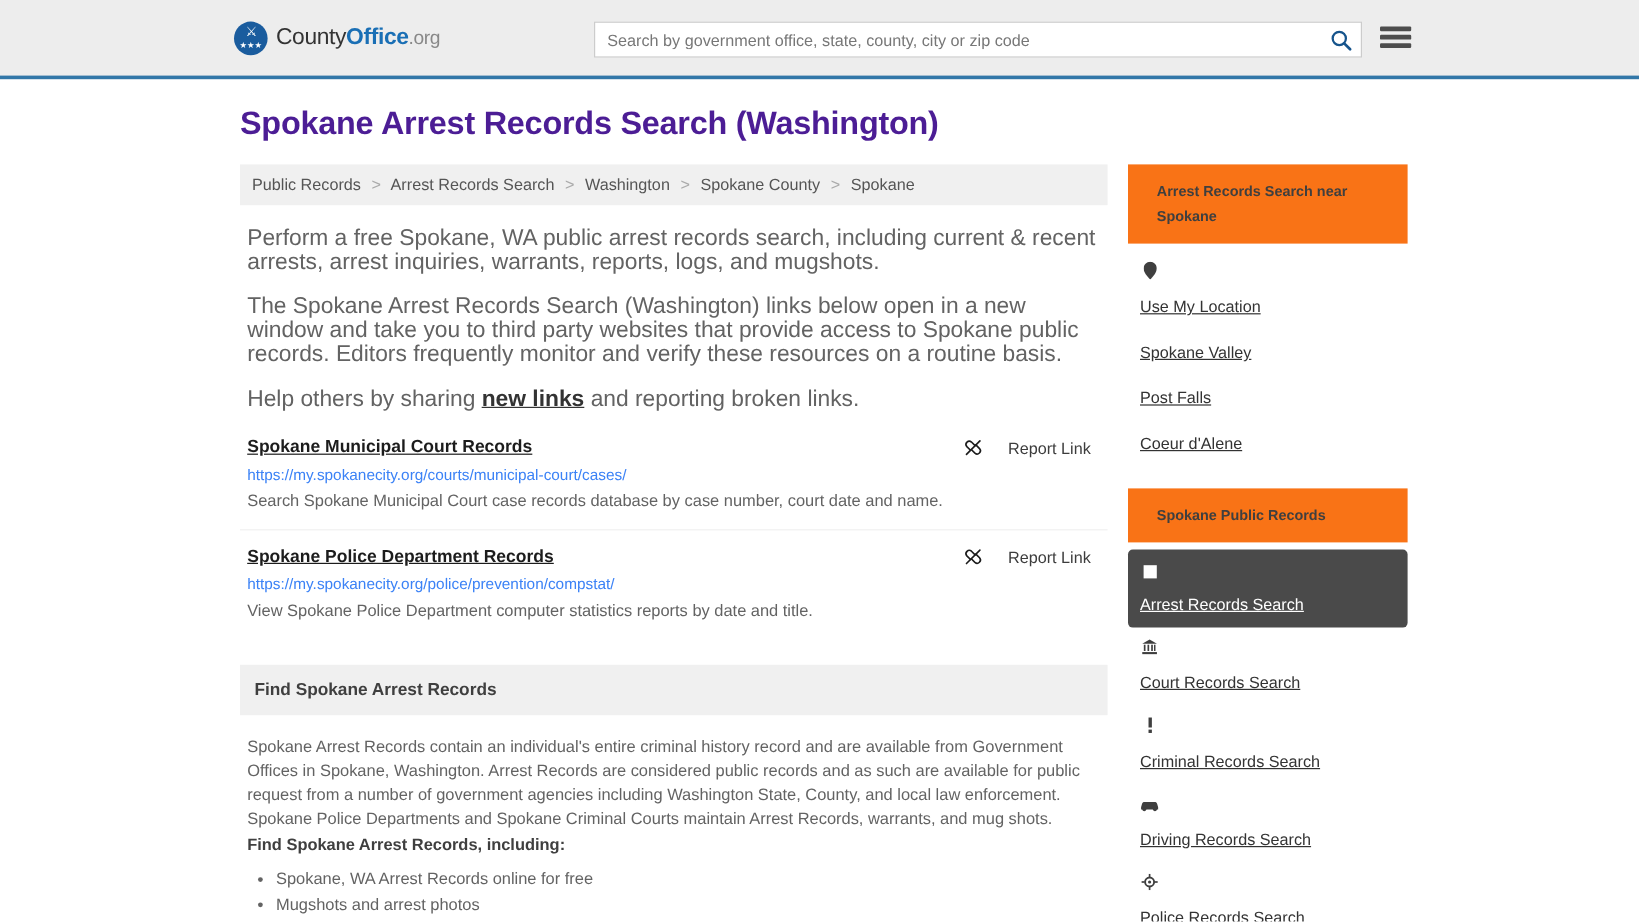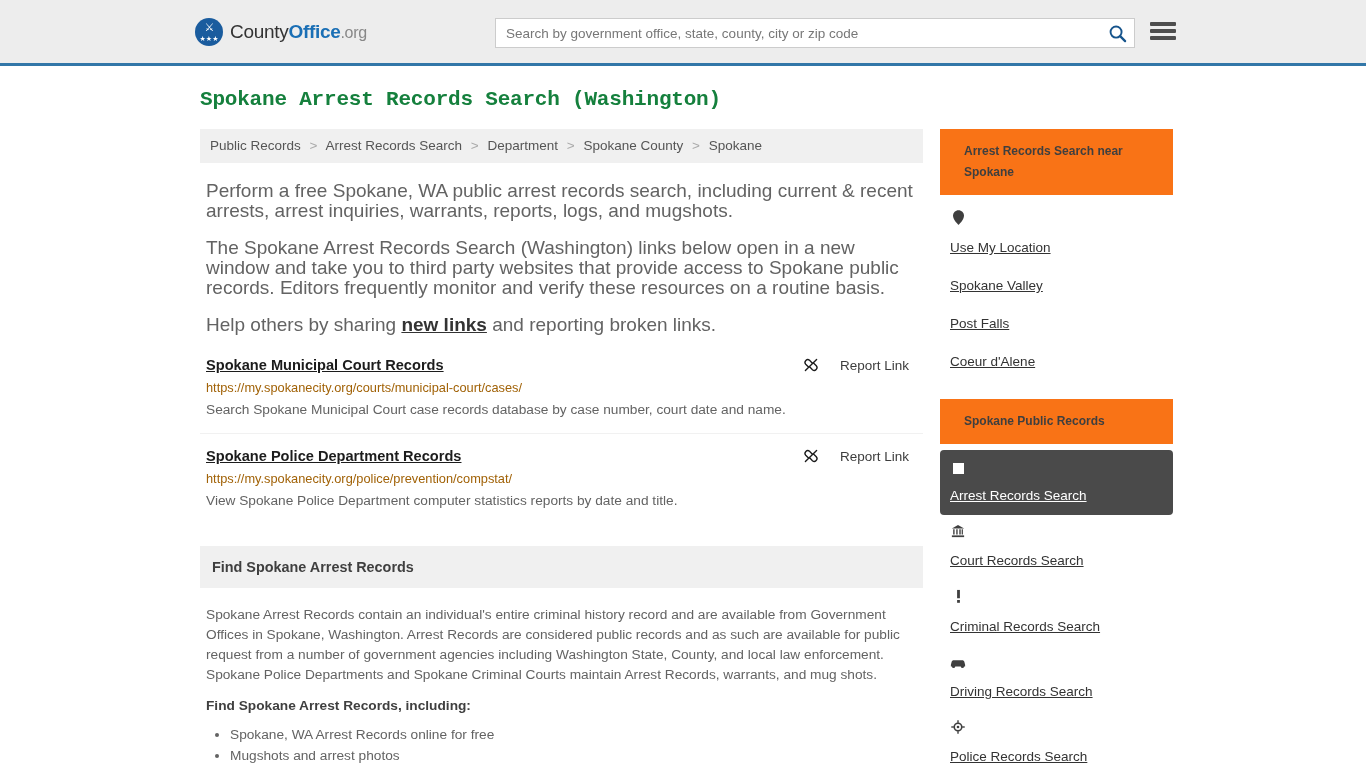--- a/index.html
+++ b/index.html
@@ -112,25 +112,24 @@
     border-radius: 1px;
   }
 
   
   .page {
     position: relative;
     padding-top: 22px;
   }
   .page-title {
     margin: 0 0 18px 200px;
-    font-size: 21px;
+    font-size: 27px;
     font-weight: bold;
-    color: #15803d;
+    color: #4c1d95;
     letter-spacing: -0.2px;
-    font-family: Liberation Mono, monospace;
   }
   .content-row {
     display: flex;
     align-items: flex-start;
     margin-left: 200px;
     gap: 17px;
   }
   .main-col { width: 723px; }
   .side-col { width: 233px; }
 
@@ -193,21 +192,21 @@
     font-size: 13.5px;
     color: #3d3d3d;
     cursor: pointer;
     white-space: nowrap;
     padding-right: 8px;
   }
   .result-url {
     display: block;
     margin-top: 7px;
     font-size: 12.8px;
-    color: #a16207;
+    color: #3b82f6;
     text-decoration: none;
   }
   .result-desc {
     margin-top: 5px;
     font-size: 13.7px;
     color: #636363;
     line-height: 19px;
   }
 
   
@@ -222,21 +221,21 @@
   .section-body { padding: 0 6px; }
   .section-body p {
     margin: 17px 0 0 0;
     font-size: 13.7px;
     line-height: 20px;
     color: #636363;
   }
   .section-body p.strong-line {
     font-weight: bold;
     color: #3f3f3f;
-    margin-top: 11px;
+    margin-top: 1px;
   }
   .section-body ul {
     margin: 8px 0 0 0;
     padding-left: 24px;
   }
   .section-body li {
     font-size: 13.7px;
     line-height: 21px;
     color: #636363;
   }
@@ -325,21 +324,21 @@
 
   <div class="content-row">
 
     <div class="main-col">
 
       <div class="breadcrumb">
         <a href="#">Public Records</a>
         <span class="sep">&gt;</span>
         <a href="#">Arrest Records Search</a>
         <span class="sep">&gt;</span>
-        <a href="#">Department</a>
+        <a href="#">Washington</a>
         <span class="sep">&gt;</span>
         <a href="#">Spokane County</a>
         <span class="sep">&gt;</span>
         <a href="#">Spokane</a>
       </div>
 
       <div class="intro">
         <p>Perform a free Spokane, WA public arrest records search, including current &amp; recent arrests, arrest inquiries, warrants, reports, logs, and mugshots.</p>
         <p>The Spokane Arrest Records Search (Washington) links below open in a new window and take you to third party websites that provide access to Spokane public records. Editors frequently monitor and verify these resources on a routine basis.</p>
         <p><span>Help others by sharing </span><a class="inline-link" href="#">new links</a><span> and reporting broken links.</span></p>

